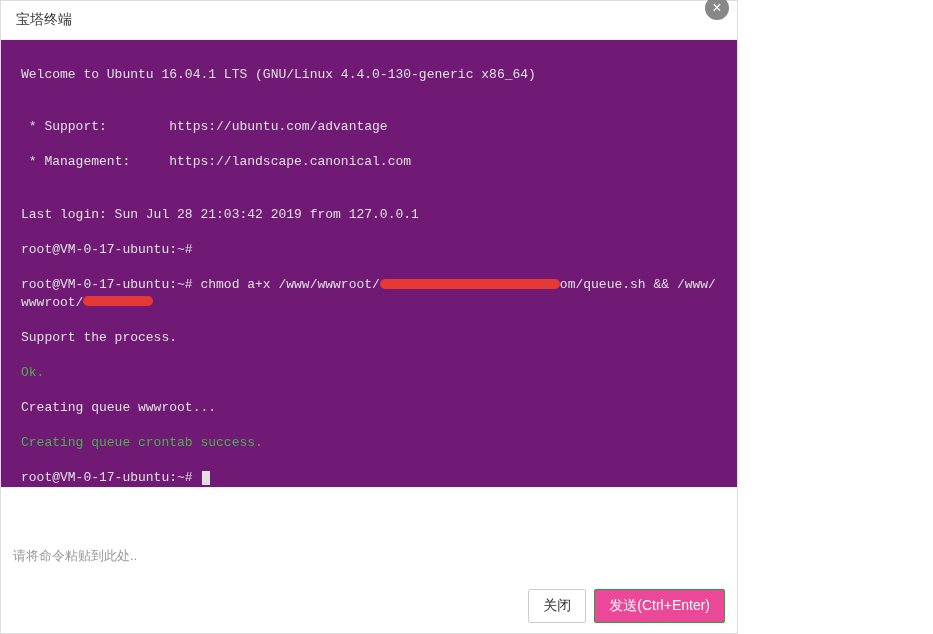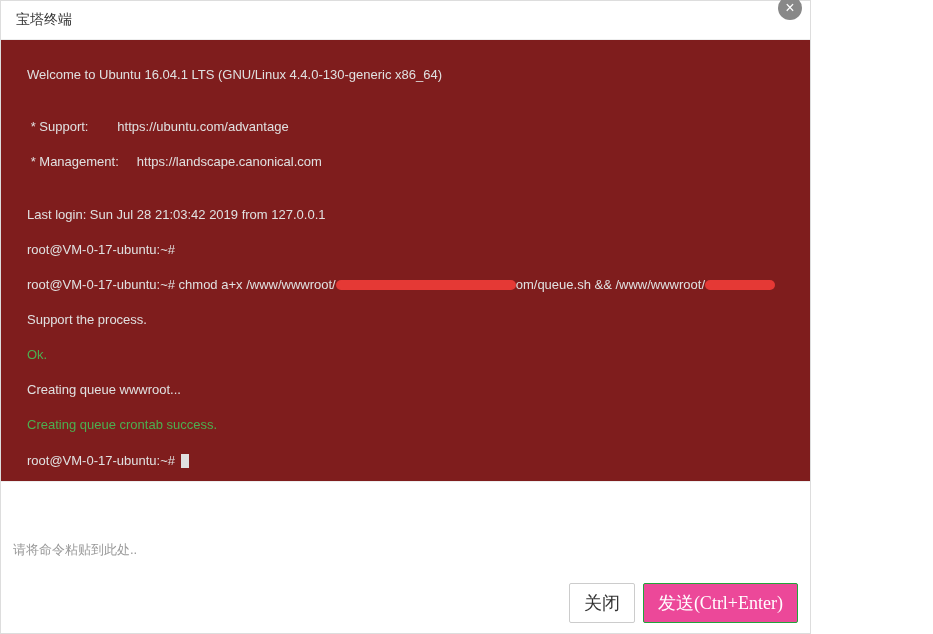--- a/index.html
+++ b/index.html
@@ -8,21 +8,21 @@
       box-sizing: border-box;
     }
     body {
       font-family: -apple-system, BlinkMacSystemFont, "Segoe UI", "Microsoft YaHei", sans-serif;
       background: #fff;
       width: 933px;
       height: 634px;
       position: relative;
     }
     .modal {
-      width: 811px;
+      width: 738px;
       height: 634px;
       background: #fff;
       display: flex;
       flex-direction: column;
       border: 1px solid #ddd;
     }
     .modal-header {
       padding: 10px 15px;
       border-bottom: 1px solid #eee;
       display: flex;
@@ -46,25 +46,25 @@
       color: #fff;
       display: flex;
       align-items: center;
       justify-content: center;
       cursor: pointer;
       font-size: 16px;
       line-height: 1;
     }
     .terminal {
       flex: 1;
-      background: #7f1d1d;
+      background: #701a75;
       color: #e0e0e0;
-      font-family: Liberation Sans, sans-serif;
+      font-family: Liberation Mono, monospace;
       font-size: 13px;
-      padding: 8px 26px;
+      padding: 8px 20px;
       overflow: hidden;
       line-height: 1.35;
       white-space: pre-wrap;
       word-break: break-all;
       position: relative;
     }
     .terminal-line {
       display: block;
     }
     .green-text {
@@ -107,27 +107,26 @@
     }
     .button-area {
       padding: 10px 12px;
       display: flex;
       justify-content: flex-end;
       gap: 8px;
       background: #fff;
     }
     .btn {
       padding: 7px 14px;
-      font-size: 18px;
+      font-size: 14px;
       border: 1px solid #ccc;
       background: #fff;
       color: #333;
       cursor: pointer;
       border-radius: 2px;
-      font-family: Liberation Serif, serif;
     }
     .btn-primary {
       background: #ec4899;
       border-color: #20a53a;
       color: #fff;
     }
   </style>
 </head>
 <body>
 

